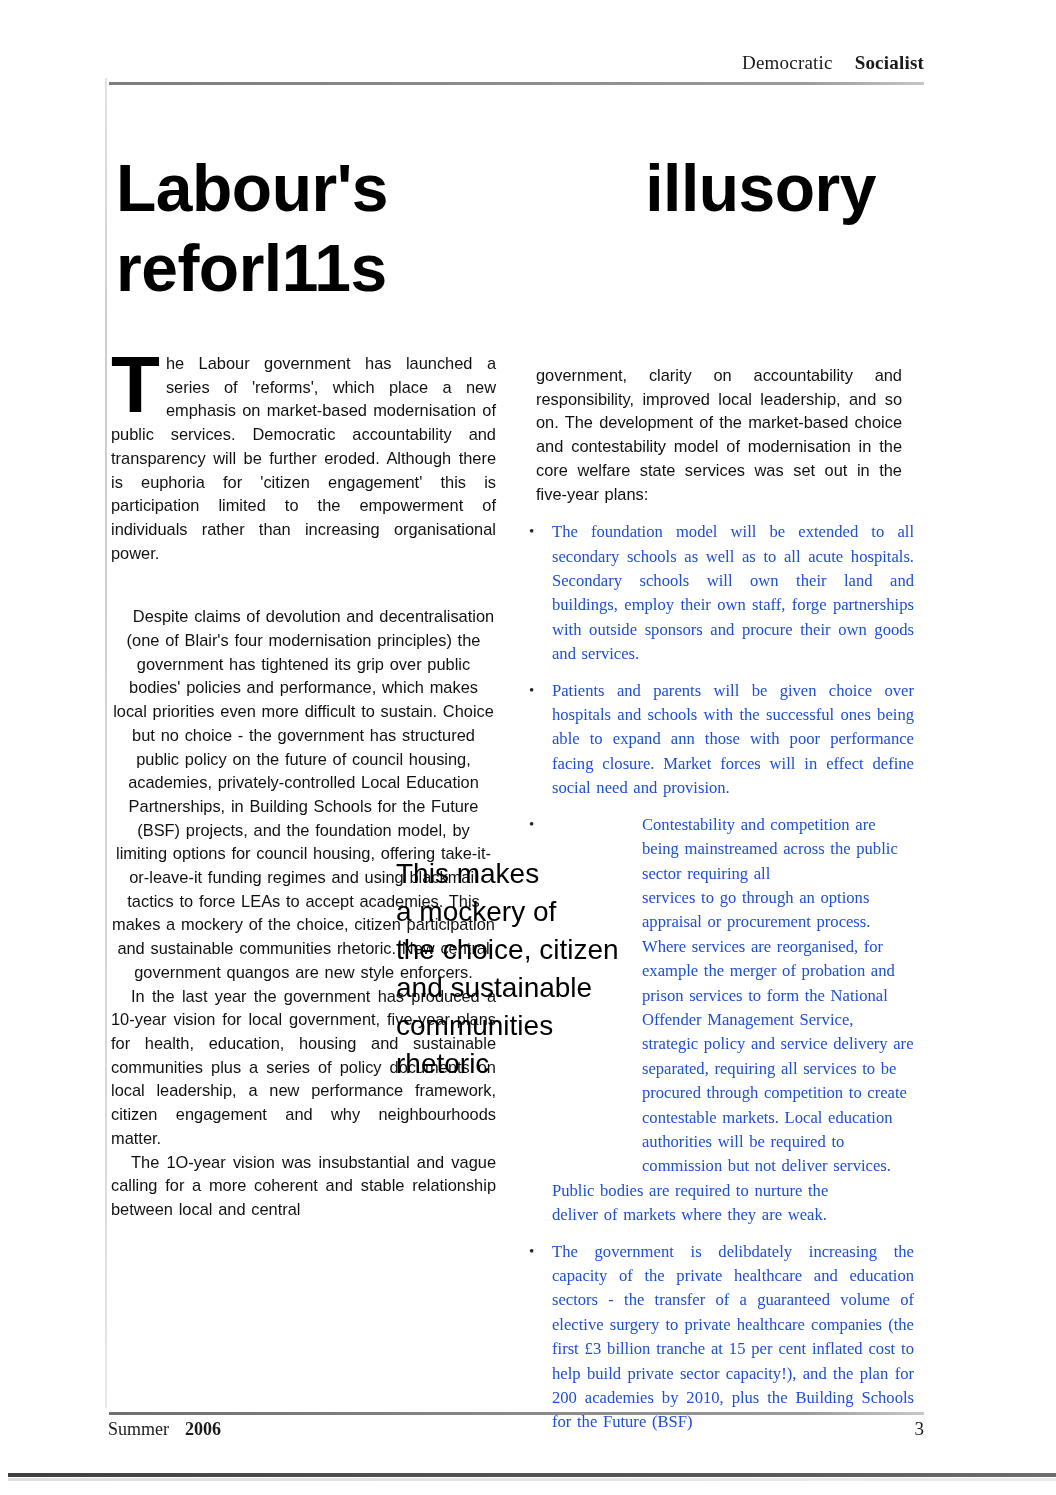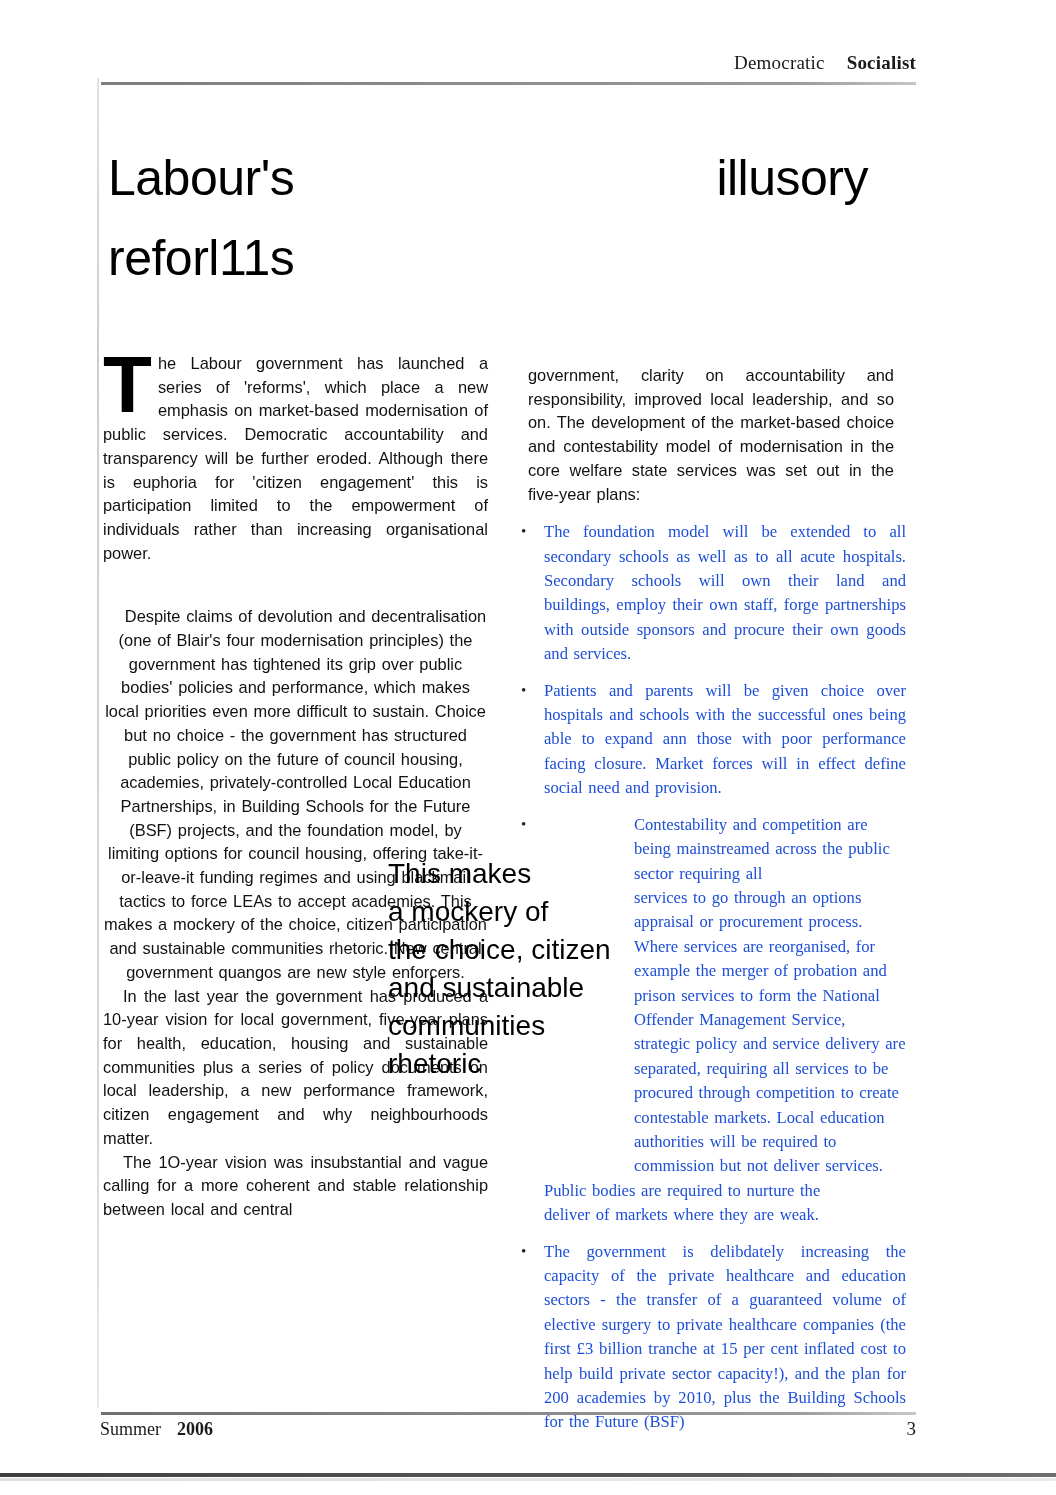--- a/index.html
+++ b/index.html
@@ -34,21 +34,21 @@
   .scan-bottom-edge2 {
     position: absolute;
     left: 0; bottom: 14px;
     width: 1056px; height: 3px;
     background: linear-gradient(to right, #c9c9c9, #dedede);
     opacity: .6;
   }
 
   .page {
     position: absolute;
-    left: 0; top: 0;
+    left: 8px; top: 0;
     width: 952px; height: 1495px;
   }
 
   
   .masthead {
     position: absolute;
     left: 100px; top: 52px;
     width: 816px;
     text-align: right;
     font-family: "Liberation Serif", serif;
@@ -65,22 +65,22 @@
     width: 815px; height: 3px;
     background: linear-gradient(to right, #7d7d7d, #8a8a8a 40%, #9a9a9a 85%, #c5c5c5);
   }
 
   
   .headline {
     position: absolute;
     left: 108px; top: 104px;
     width: 808px;
     font-family: "Liberation Sans", sans-serif;
-    font-weight: 400;
-    font-size: 50px;
+    font-weight: 700;
+    font-size: 66px;
     line-height: 80px;
     letter-spacing: -0.5px;
     color: #000;
   }
   .headline .hl-line1 {
     display: block;
     display: flex;
     justify-content: space-between;
     width: 760px;
   }

